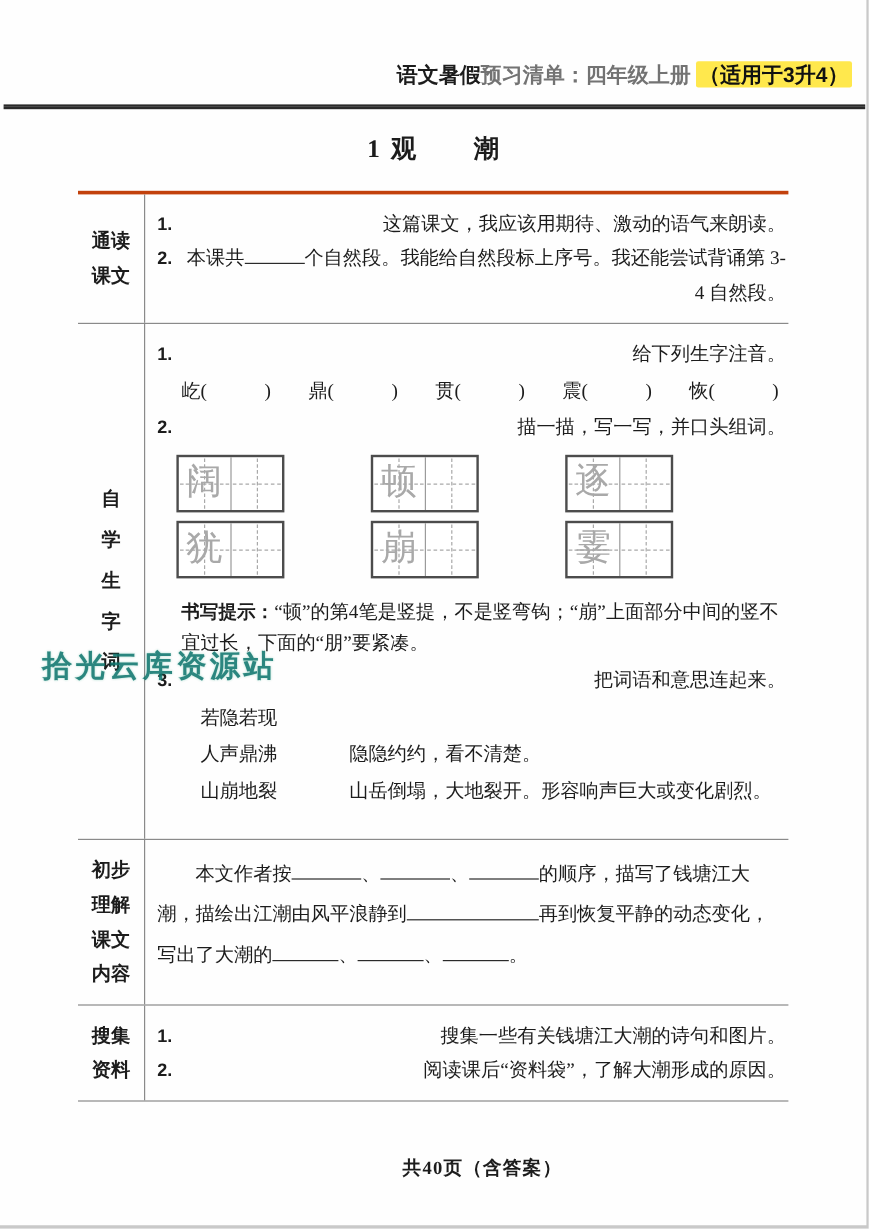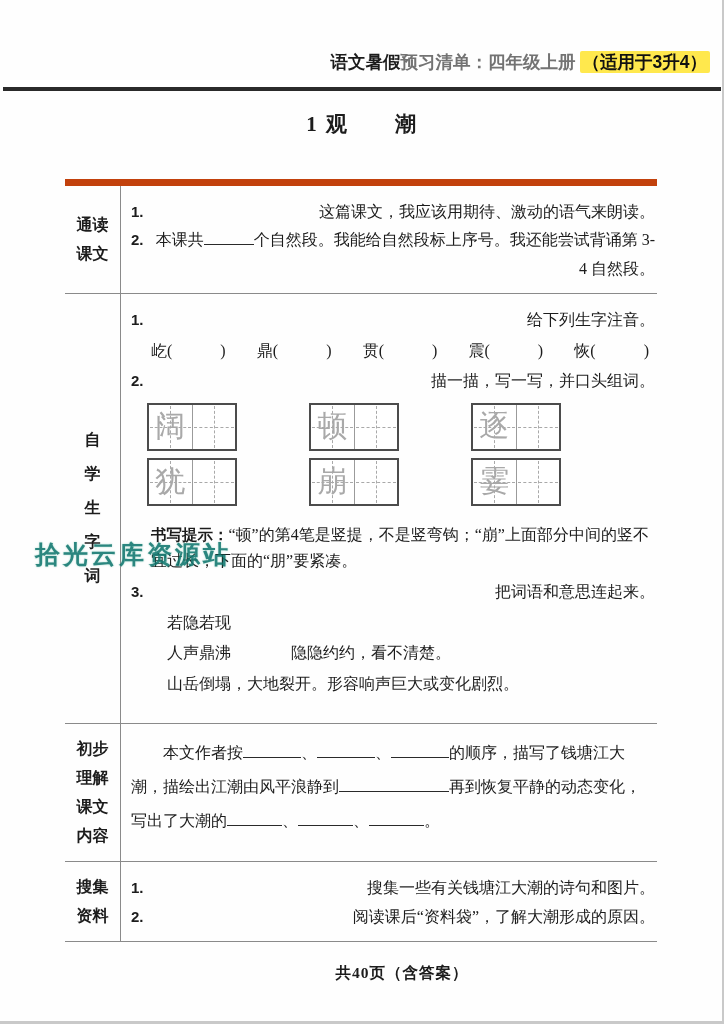--- a/index.html
+++ b/index.html
@@ -14,21 +14,21 @@
   .header { position:absolute; top:50px; right:14px; font-size:17.5px; font-weight:700; white-space:nowrap;
             font-family:"Liberation Sans","DejaVu Sans",sans-serif; }
   .h-red { color:#737373; }
   .h-badge { background:#ffe84d; color:#111; padding:1px 3px; border-radius:2px; margin-left:4px; }
   .rule { position:absolute; top:87px; left:3px; right:3px; height:4px;
           border-top:2px solid #2a2a2a; border-bottom:2px solid #2a2a2a; }
   
   .title { position:absolute; top:110px; left:0; width:100%; text-align:center;
            font-size:21px; font-weight:700; letter-spacing:2px; }
   
-  .ptable { position:absolute; top:179px; left:65px; width:592px; border-top:7px solid #c2410c; font-size:16px; }
+  .ptable { position:absolute; top:159px; left:65px; width:592px; border-top:3px solid #c2410c; font-size:16px; }
   .trow { display:flex; border-bottom:1px solid #8a8a8a; }
   .tlabel { width:56px; flex:none; border-right:1px solid #8a8a8a;
             display:flex; flex-direction:column; justify-content:center; align-items:center;
             font-weight:700; font-size:16px; }
   .tlabel span { display:block; }
   .gap8  span + span { margin-top:8px; }
   .gap13 span + span { margin-top:13px; }
   .tcontent { flex:1; padding:12px 2px 10px 10px; line-height:1.78; }
   .item { display:flex; align-items:flex-start; }
   .num { flex:none; font-weight:700; margin-right:6px;
@@ -171,20 +171,21 @@
         </div>
         <div class="match">
           <div class="mrow">
             <span class="mword">若隐若现</span>
           </div>
           <div class="mrow">
             <span class="mword">人声鼎沸</span>
             <span class="mmean">隐隐约约，看不清楚。</span>
           </div>
           <div class="mrow">
+            <span class="mword">山崩地裂</span>
             <span class="mmean">山岳倒塌，大地裂开。形容响声巨大或变化剧烈。</span>
           </div>
         </div>
       </div>
     </div>
 
     <div class="trow" style="min-height:138px">
       <div class="tlabel gap8">
         <span>初步</span>
         <span>理解</span>

